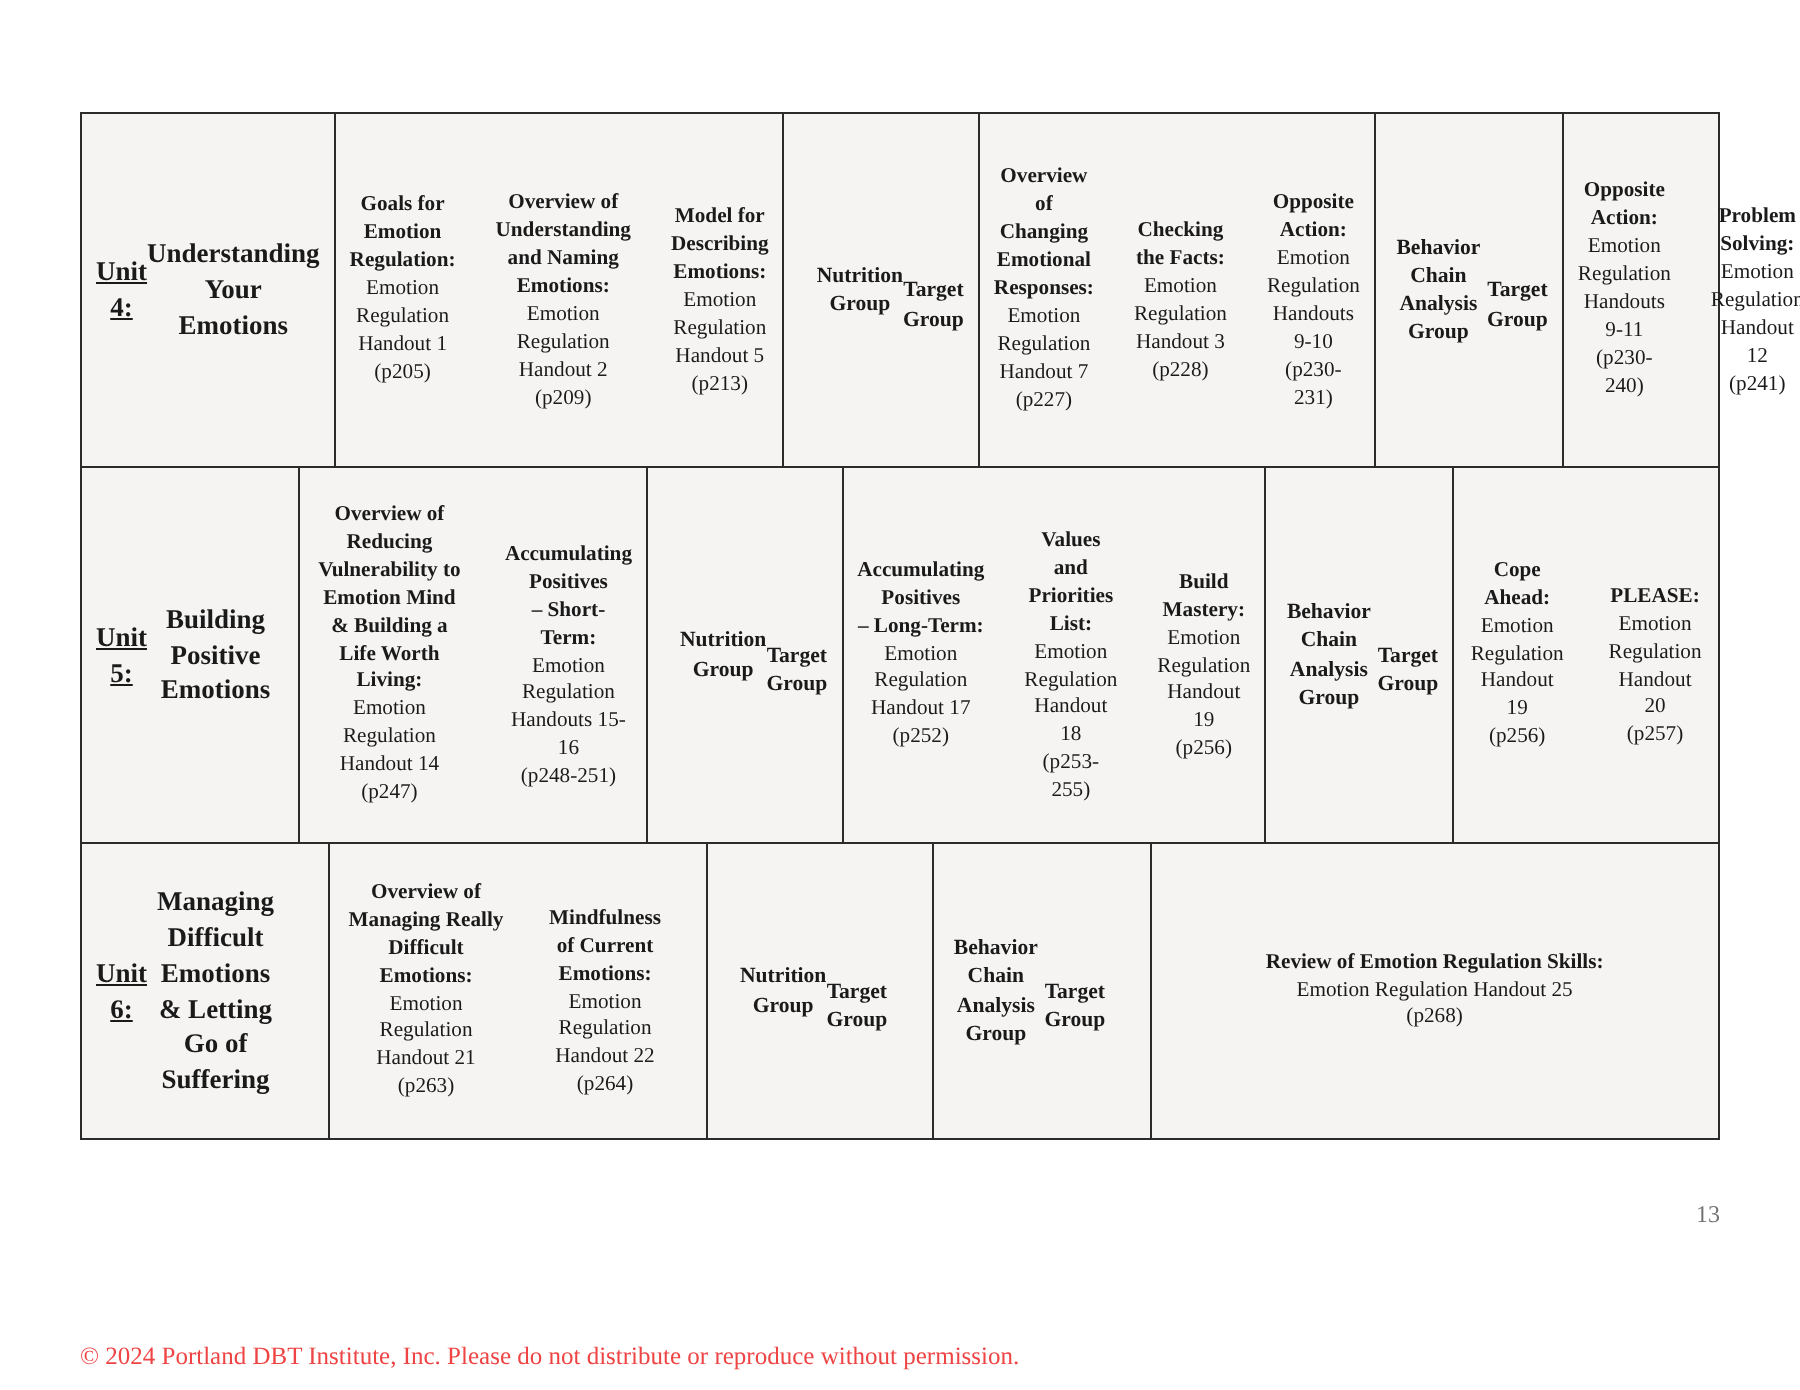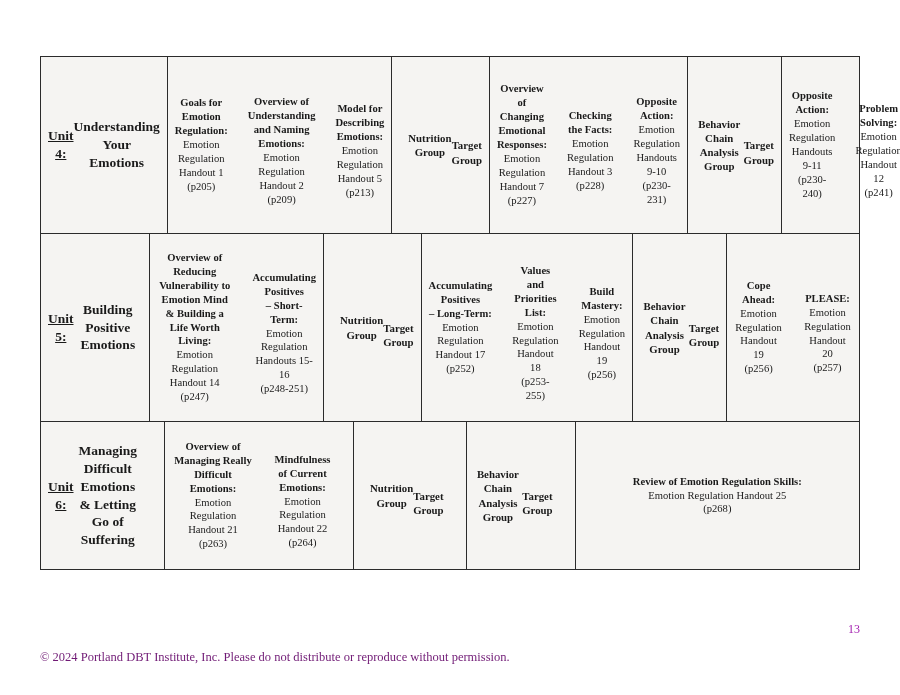--- a/index.html
+++ b/index.html
@@ -76,30 +76,30 @@
   }
   .group-line {
     font-size: 10.8px;
     font-weight: bold;
     line-height: 1.3;
   }
   .group-line.second { margin-top: 15px; }
   .footer-copyright {
     position: absolute;
     left: 40px;
-    top: 650px;
+    top: 671px;
     font-size: 12.5px;
-    color: #701a75;
+    color: #ef4444;
   }
   .page-number {
     position: absolute;
     right: 40px;
-    top: 622px;
+    top: 600px;
     font-size: 12px;
-    color: #a21caf;
+    color: #737373;
   }
 </style>
 </head>
 <body>
 
 <div class="page">
 
   <div class="dbt-table">
 
     <div class="trow r1">

